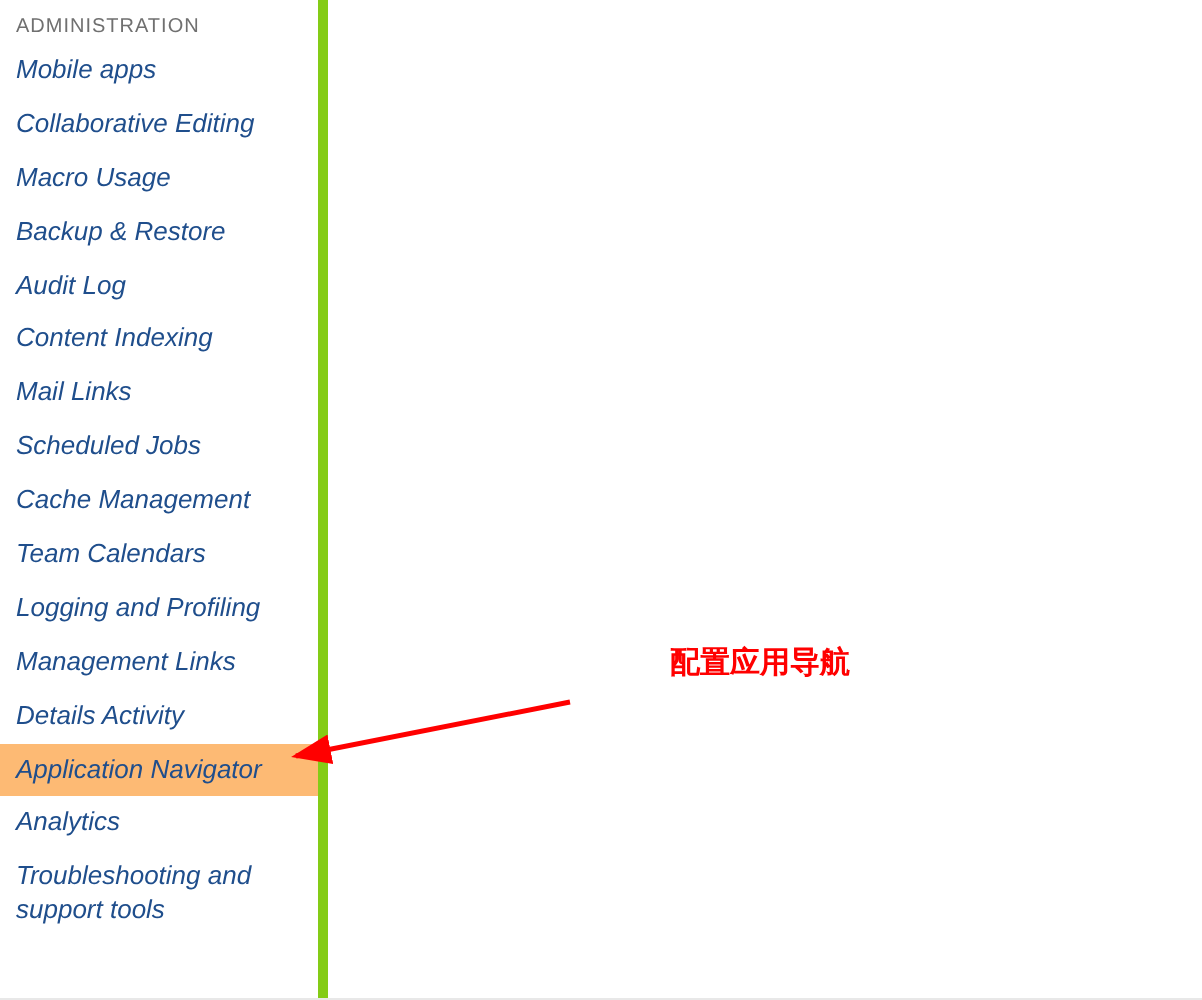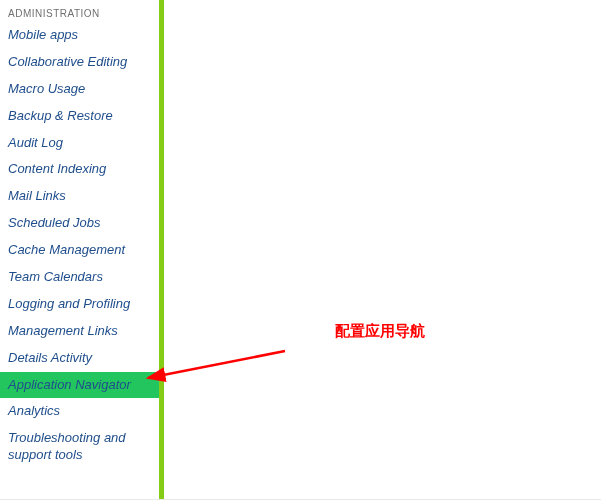--- a/index.html
+++ b/index.html
@@ -35,21 +35,21 @@
       display: block;
       padding: 5px 8px 5px 8px;
       color: #1f4e8c;
       font-size: 13px;
       line-height: 1.3;
       cursor: pointer;
       text-decoration: none;
       font-style: italic;
     }
     .nav-item.highlighted {
-      background: #22c55e;
+      background: #fdba74;
     }
     .annotation {
       position: absolute;
       color: #ff0000;
       font-size: 15px;
       font-weight: bold;
       font-family: "Microsoft YaHei", "PingFang SC", sans-serif;
     }
     .arrow-svg {
       position: absolute;

